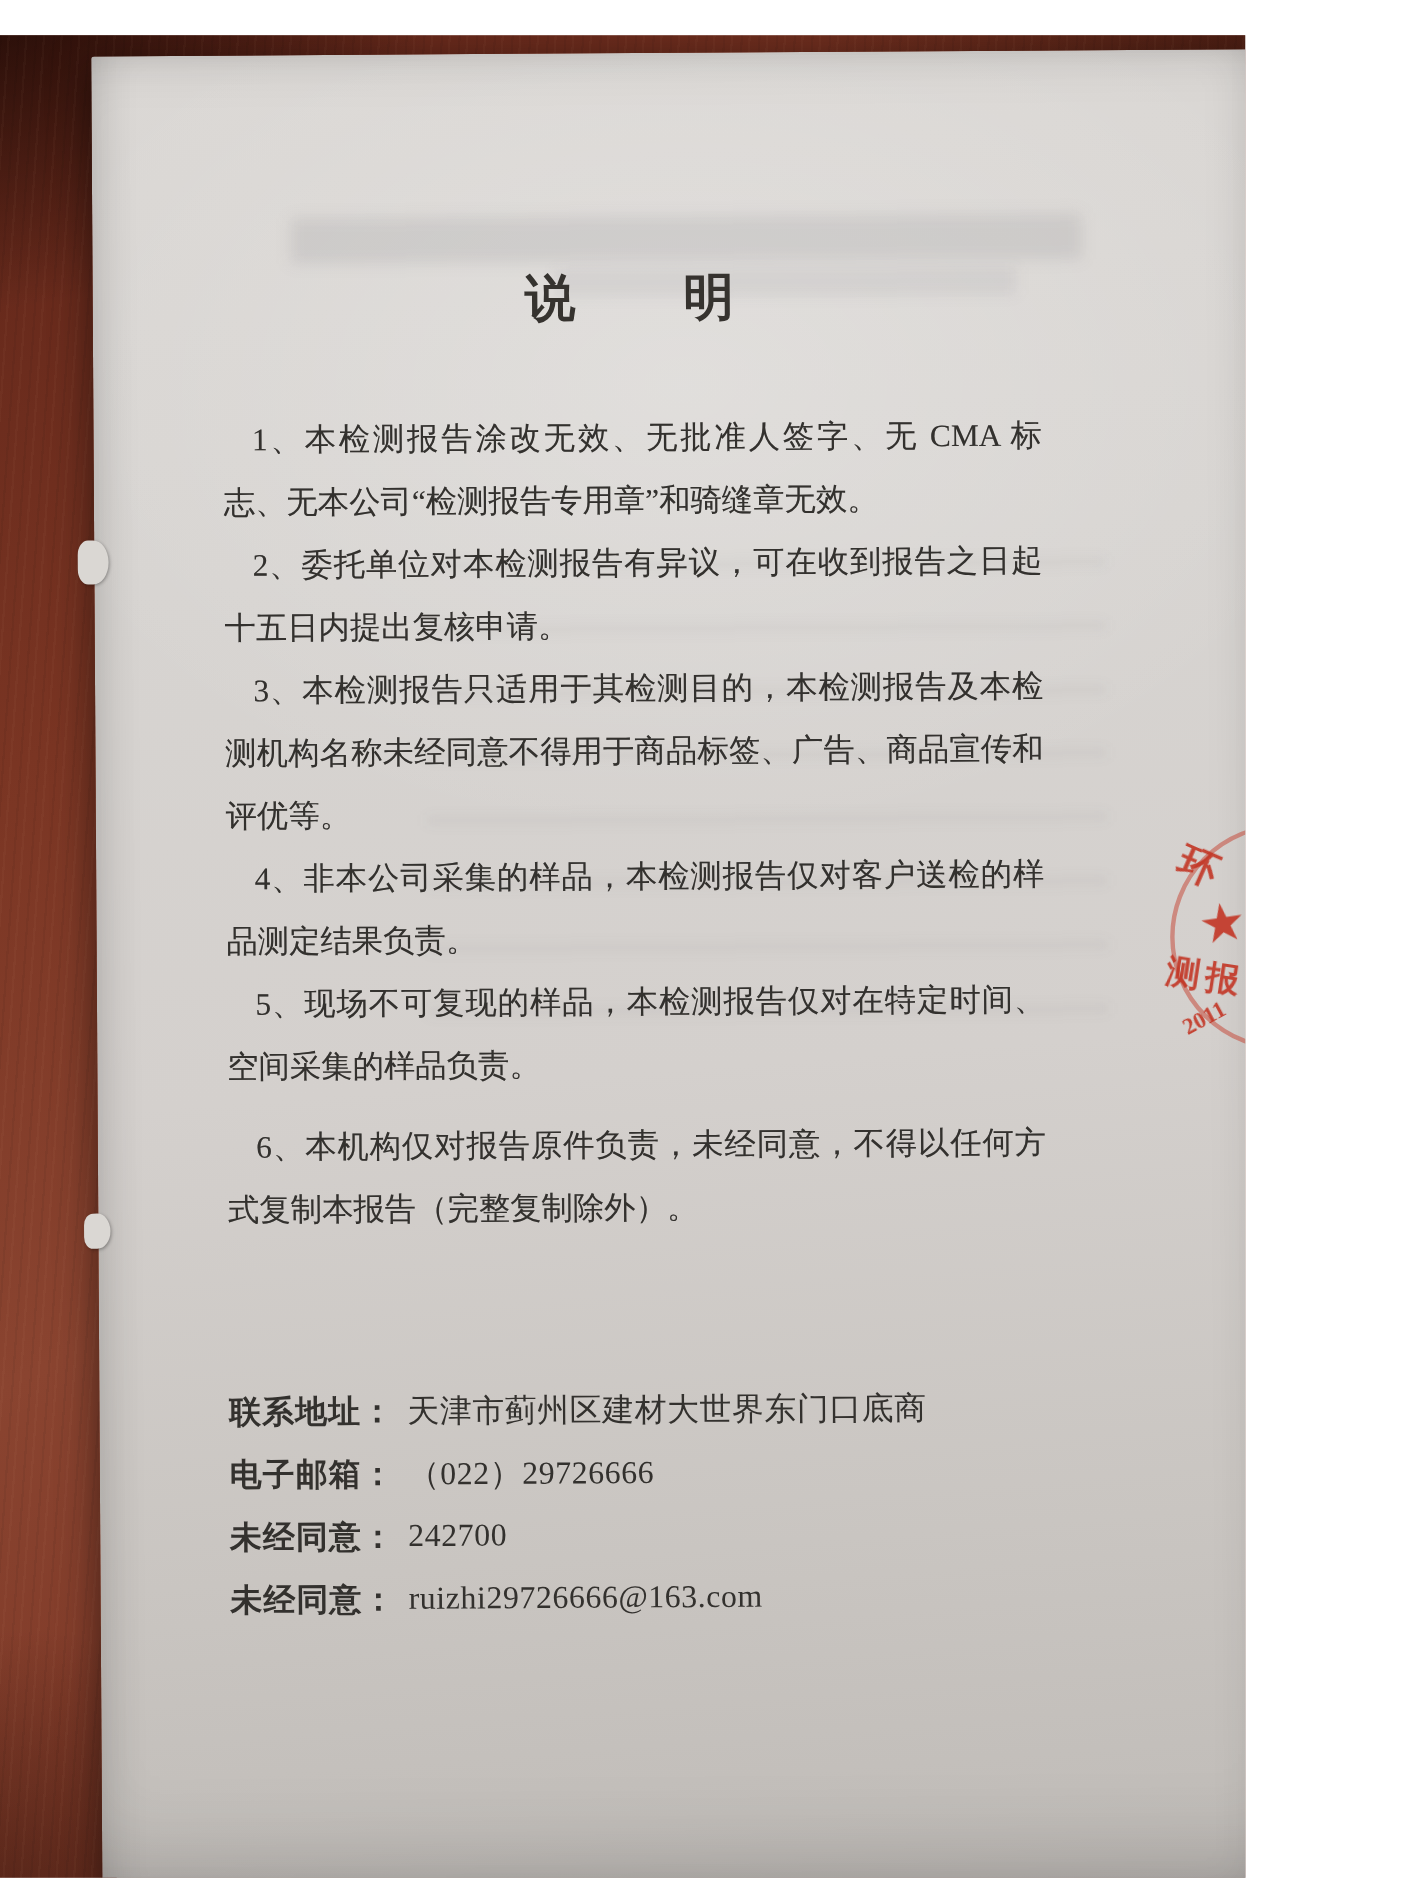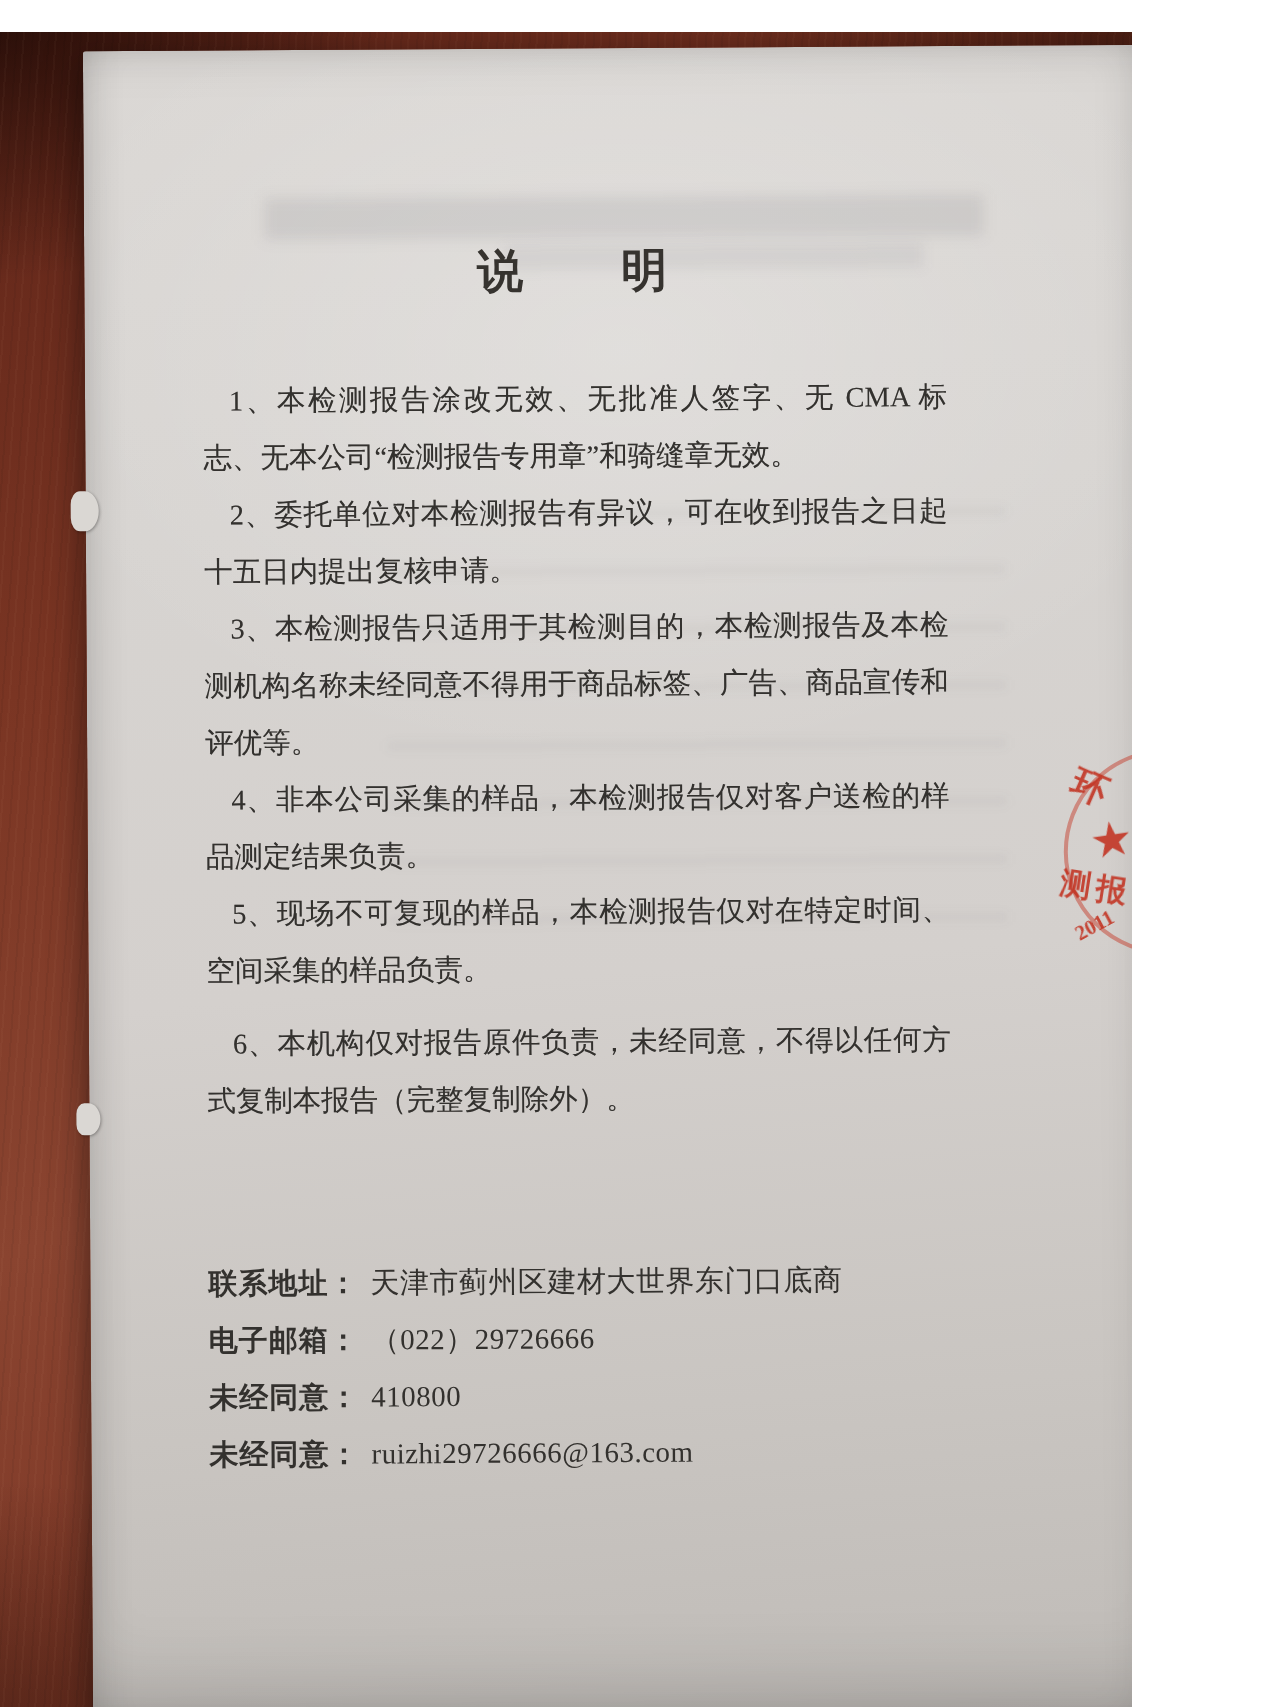--- a/index.html
+++ b/index.html
@@ -133,21 +133,21 @@
       <div class="contact-row">
         <span class="contact-label">联系地址：</span>
         <span class="contact-value">天津市蓟州区建材大世界东门口底商</span>
       </div>
       <div class="contact-row">
         <span class="contact-label">电子邮箱：</span>
         <span class="contact-value">（022）29726666</span>
       </div>
       <div class="contact-row">
         <span class="contact-label">未经同意：</span>
-        <span class="contact-value">410800</span>
+        <span class="contact-value">242700</span>
       </div>
       <div class="contact-row">
         <span class="contact-label">未经同意：</span>
         <span class="contact-value">ruizhi29726666@163.com</span>
       </div>
     </div>
 
     <div class="stamp">
       <div class="stamp-ring"></div>
       <span class="stamp-frag stamp-top">环</span>

